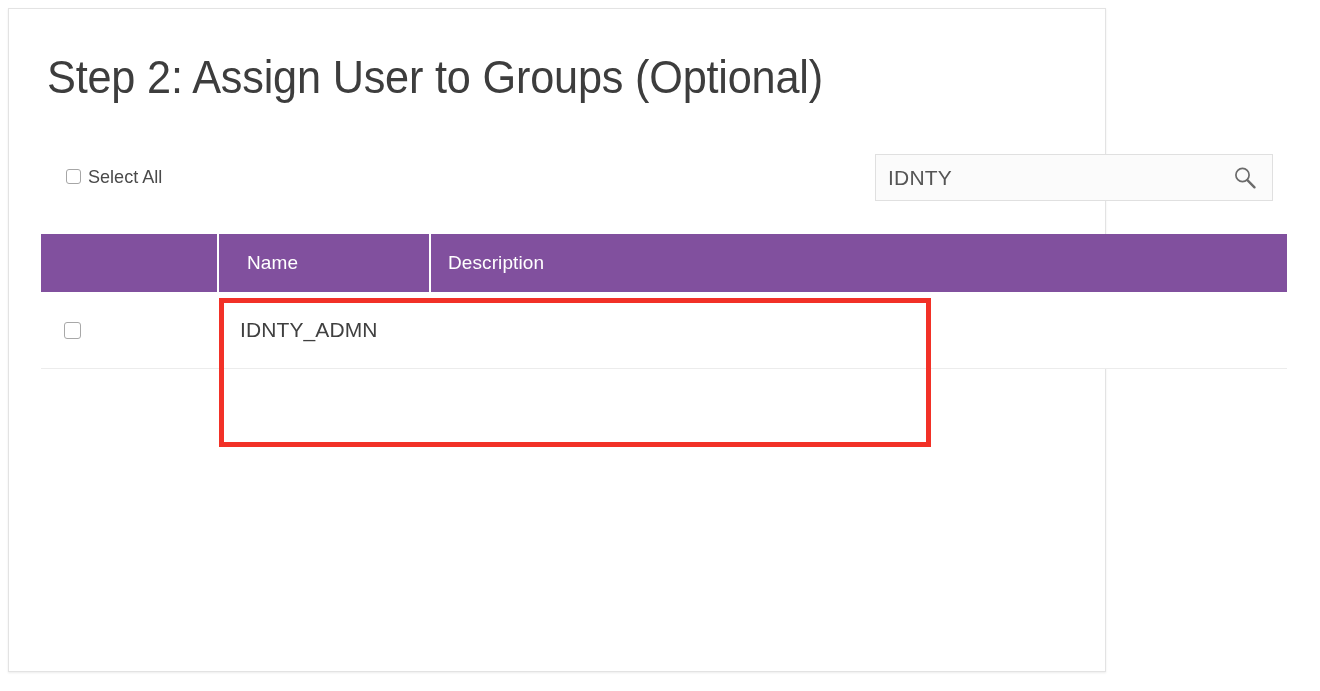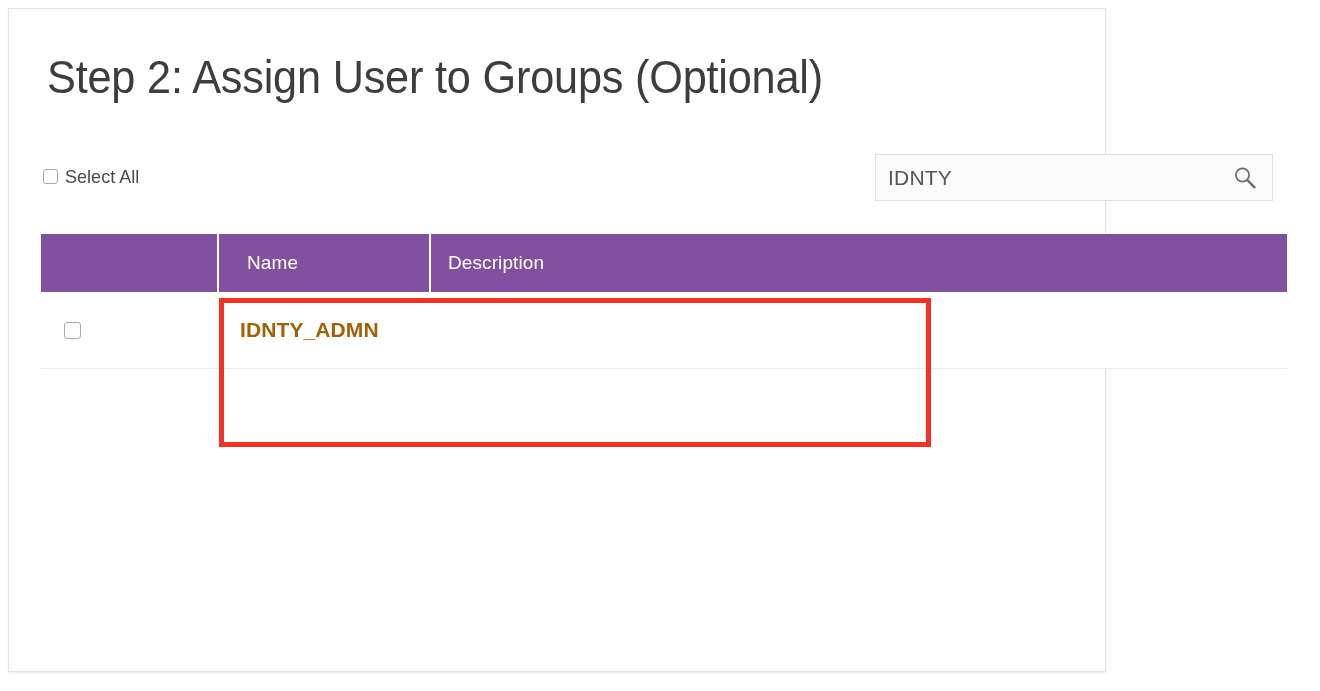--- a/index.html
+++ b/index.html
@@ -37,21 +37,21 @@
     letter-spacing: -0.2px;
     white-space: nowrap;
     font-family: "Liberation Sans", sans-serif;
     transform: scaleX(0.94);
     transform-origin: left center;
   }
 
   
   .select-all-row {
     position: absolute;
-    left: 34px;
+    left: 57px;
     top: 158px;
     display: flex;
     align-items: center;
     gap: 7px;
     justify-content: center;
   }
   .checkbox {
     width: 15px;
     height: 15px;
     border: 1px solid #a6a6a6;
@@ -138,22 +138,21 @@
     border-bottom: 1px solid #ececec;
     background: #ffffff;
     box-sizing: border-box;
   }
   .td {
     box-sizing: border-box;
     display: flex;
     align-items: center;
     height: 100%;
     font-size: 21px;
-    color: #a16207;
-    font-weight: bold;
+    color: #404040;
   }
   .td-check { width: 178px; padding-left: 23px; }
   .td-name  { width: 212px; padding-left: 21px; letter-spacing: 0.1px; }
   .td-desc  { flex: 1;      padding-left: 17px; letter-spacing: 0.1px; }
 
   .row-checkbox {
     width: 17px;
     height: 17px;
     border: 1px solid #a8a8a8;
     border-radius: 3px;

